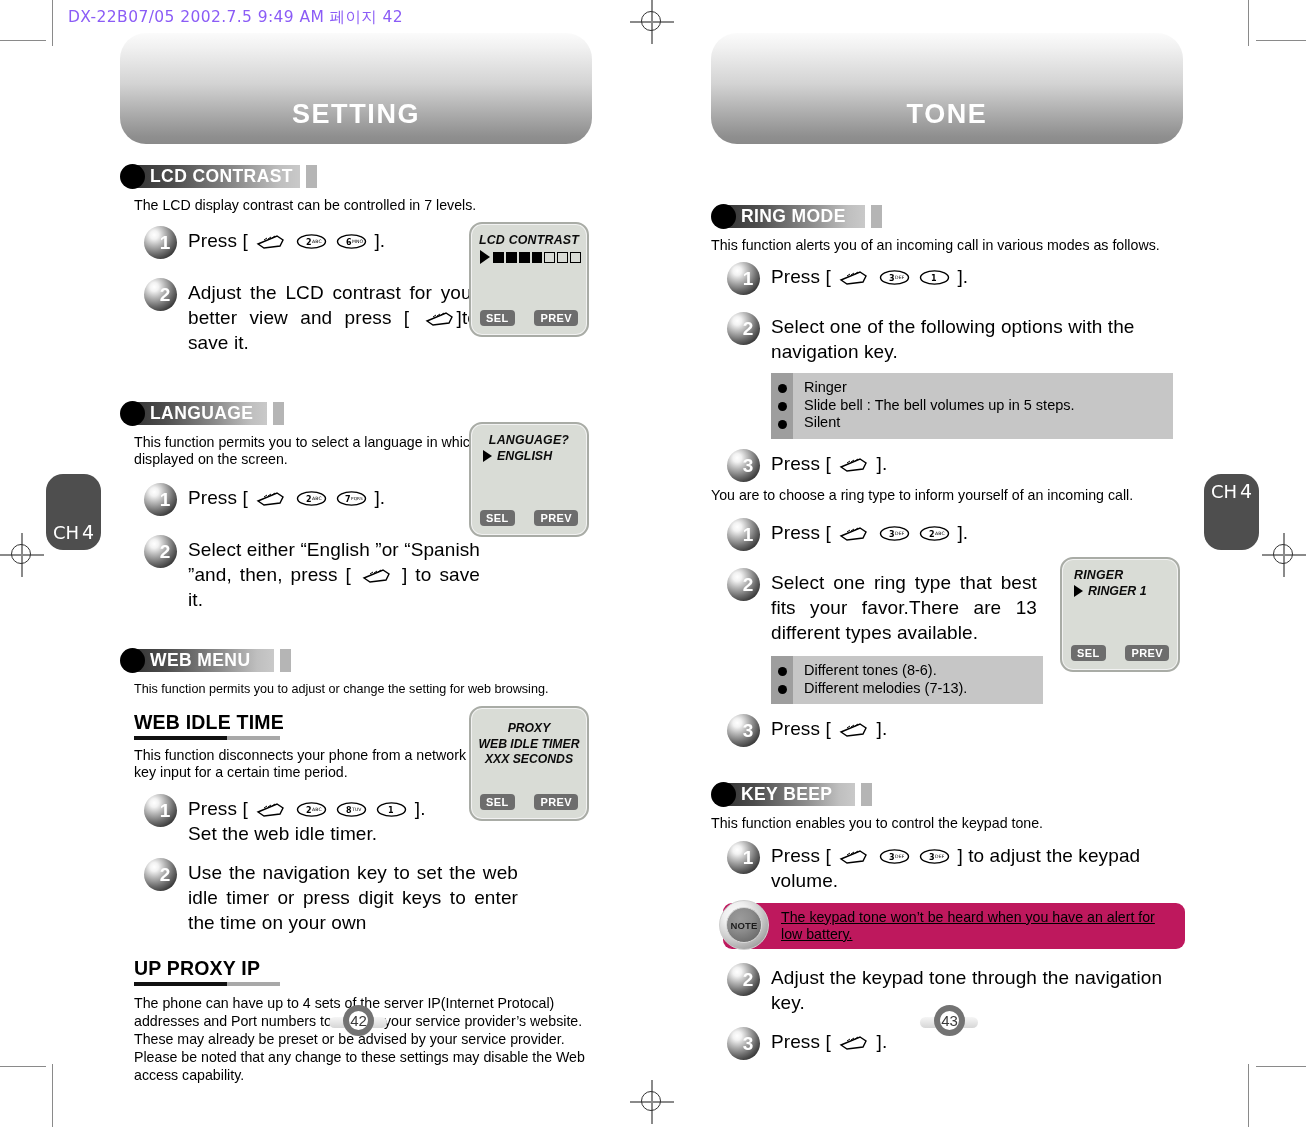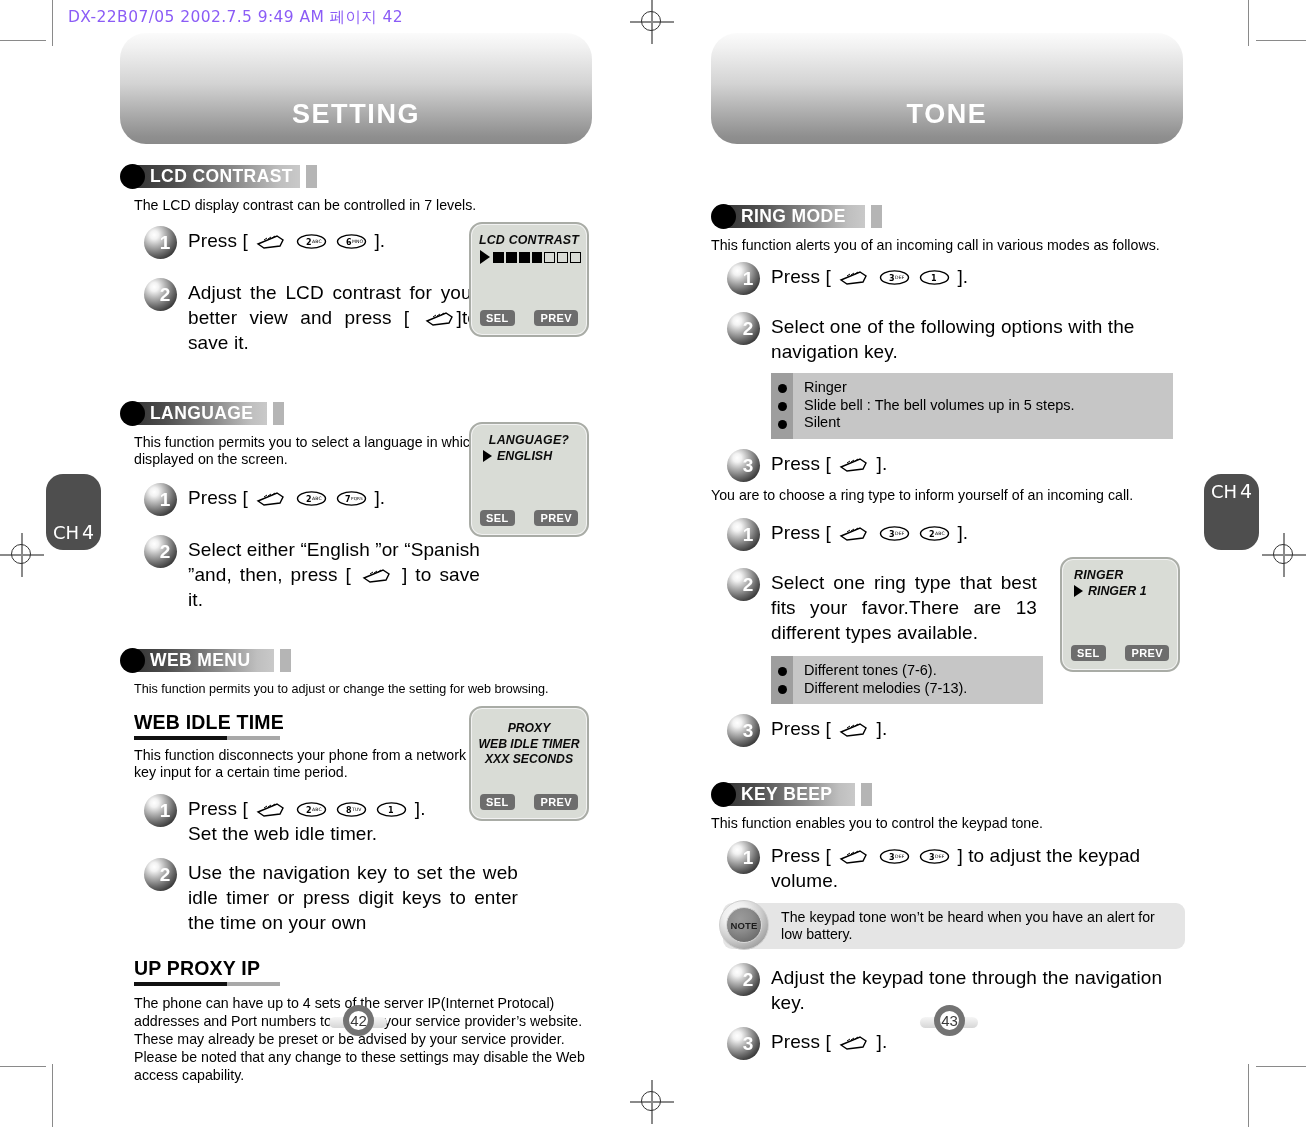--- a/index.html
+++ b/index.html
@@ -122,22 +122,22 @@
   }
   .optlist .items{
     background:#c6c6c6;flex:1;padding:6px 0 6px 11px;
   }
   .optlist .items div{font-size:14.5px;line-height:17.5px;}
   .optlist.narrow{width:272px;}
 
   
   .notebox{
     position:relative;margin:10px 0 0 12px;width:462px;min-height:46px;
-    background:#e5e5e5;border-radius:9px;
-    display:flex;align-items:center;
+    background:#be185d;border-radius:9px;
+    display:flex;align-items:center;text-decoration:underline;
   }
   .notebox .nicon{
     position:absolute;left:-4px;top:-3px;width:50px;height:50px;border-radius:50%;
     background:radial-gradient(circle at 35% 30%,#fdfdfd 0%,#efefef 28%,#cfcfcf 52%,#a5a5a5 76%,#8e8e8e 100%);
     border:1px solid #cfcfcf;box-sizing:border-box;
     display:flex;align-items:center;justify-content:center;
   }
   .notebox .nicon .ring{
     position:absolute;left:6px;top:6px;width:36px;height:36px;border-radius:50%;
     background:radial-gradient(circle at 38% 32%,#9b9b9b 0%,#8c8c8c 40%,#6f6f6f 75%,#5d5d5d 100%);
@@ -579,21 +579,21 @@
       </div>
       <div class="txt" style="width:266px;">Select one ring type that best fits your favor.There are 13 different types available.</div>
     </div>
 
     <div class="optlist narrow" style="margin-left:60px;margin-top:11px;">
       <div class="bullets">
         <i></i>
         <i></i>
       </div>
       <div class="items">
-        <div>Different tones (7-6).</div>
+        <div>Different tones (8-6).</div>
         <div>Different melodies (7-13).</div>
       </div>
     </div>
 
     <div class="step" style="margin-left:16px;margin-top:12px;">
       <div class="ball">
         <div class="sph"></div>
         <div class="num">3</div>
       </div>
       <div class="txt">

